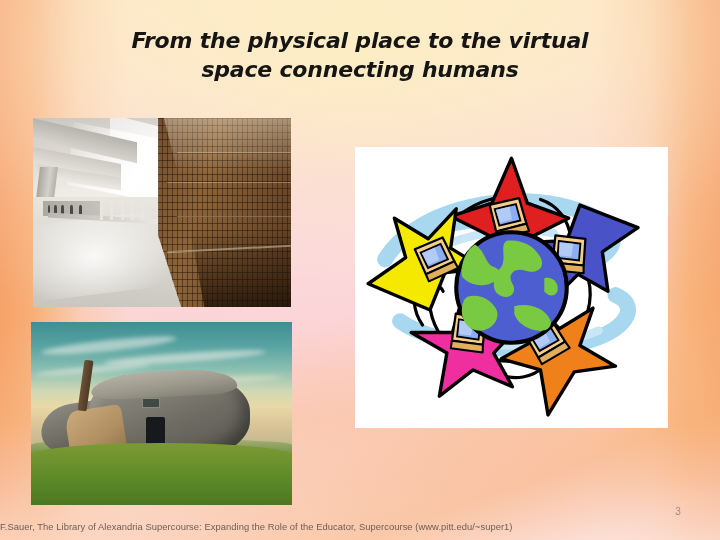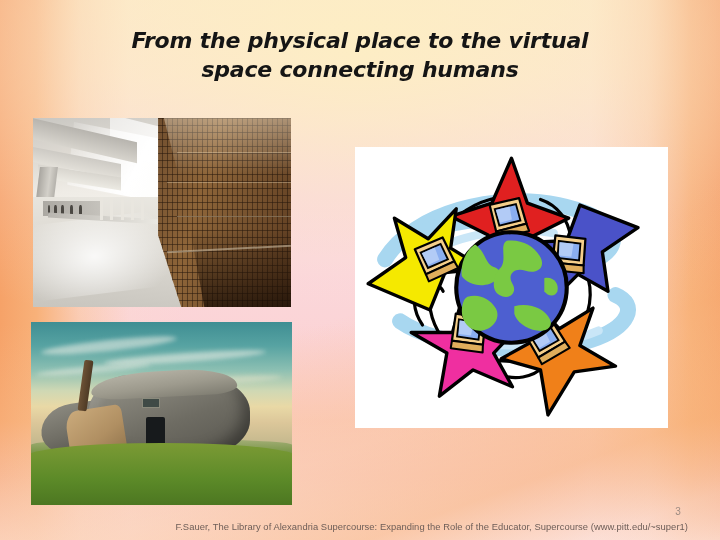--- a/index.html
+++ b/index.html
@@ -363,26 +363,25 @@
     background: #ffffff;
   }
   #clipart-svg { display: block; width: 100%; height: 100%; }
 
   
   .footer-credit {
     position: absolute;
     left: 0;
     top: 521px;
     width: 652px;
-    text-align: right;
+    text-align: left;
     font-size: 9.4px;
     color: #6d5d57;
     font-family: "Liberation Sans", sans-serif;
     letter-spacing: 0.05px;
-    padding-left: 36px;
   }
   .slide-number {
     position: absolute;
     left: 664px;
     top: 506px;
     width: 28px;
     text-align: center;
     font-size: 10px;
     color: #9d8b82;
     font-family: "Liberation Sans", sans-serif;

